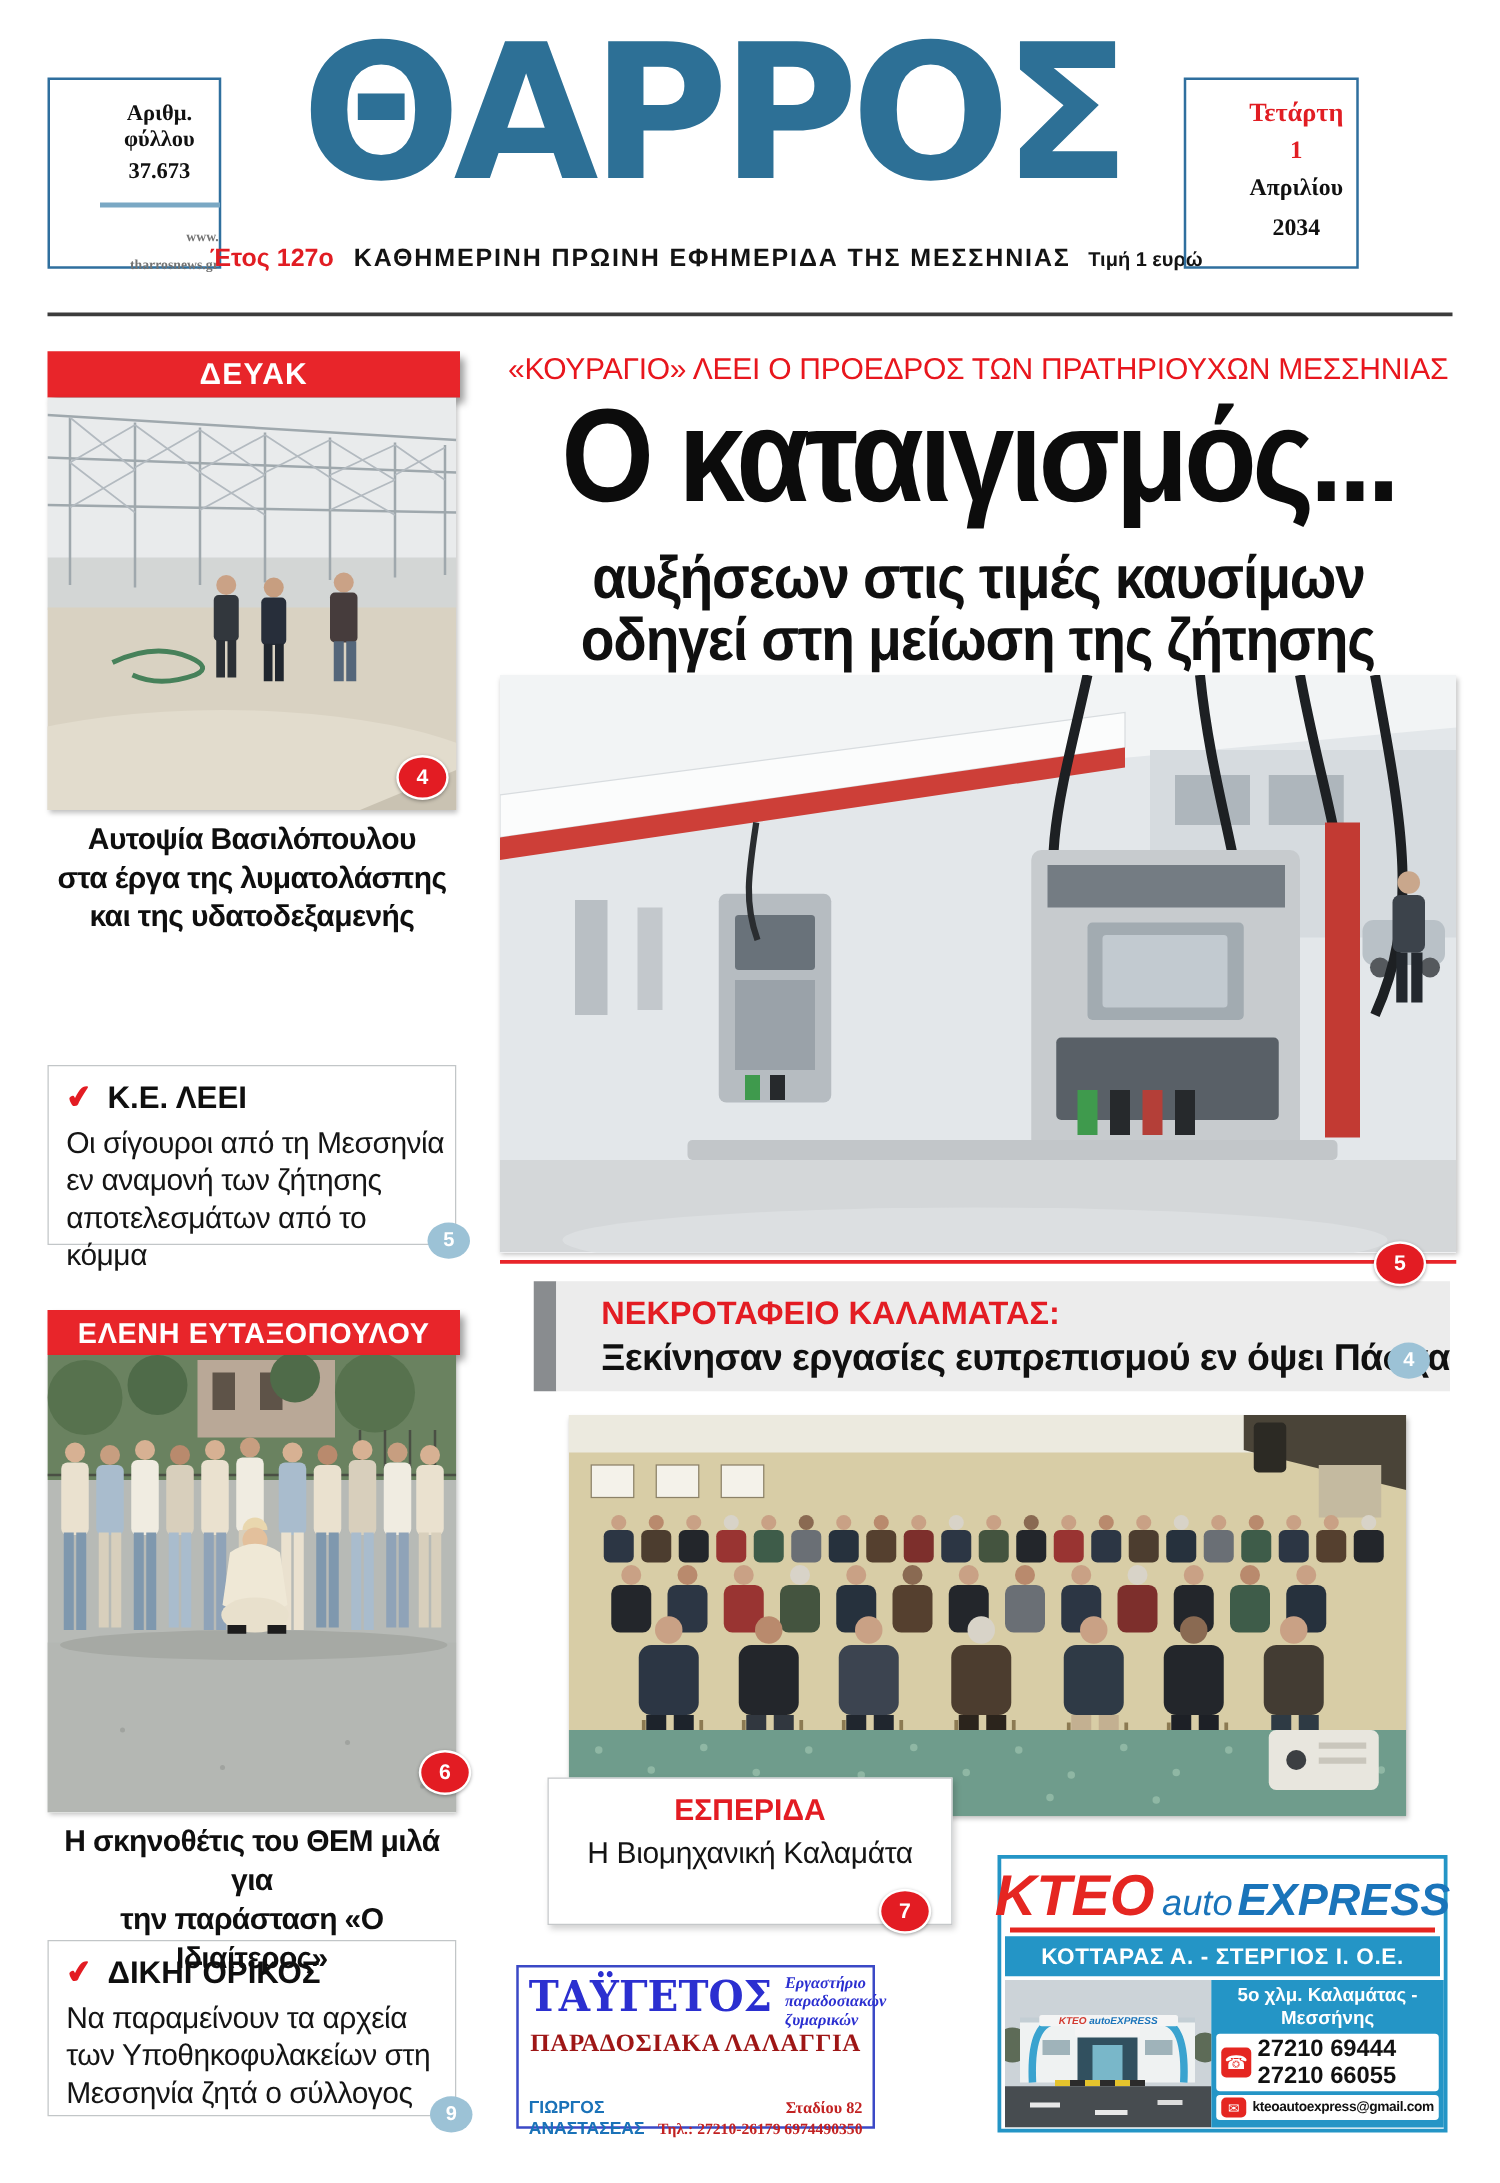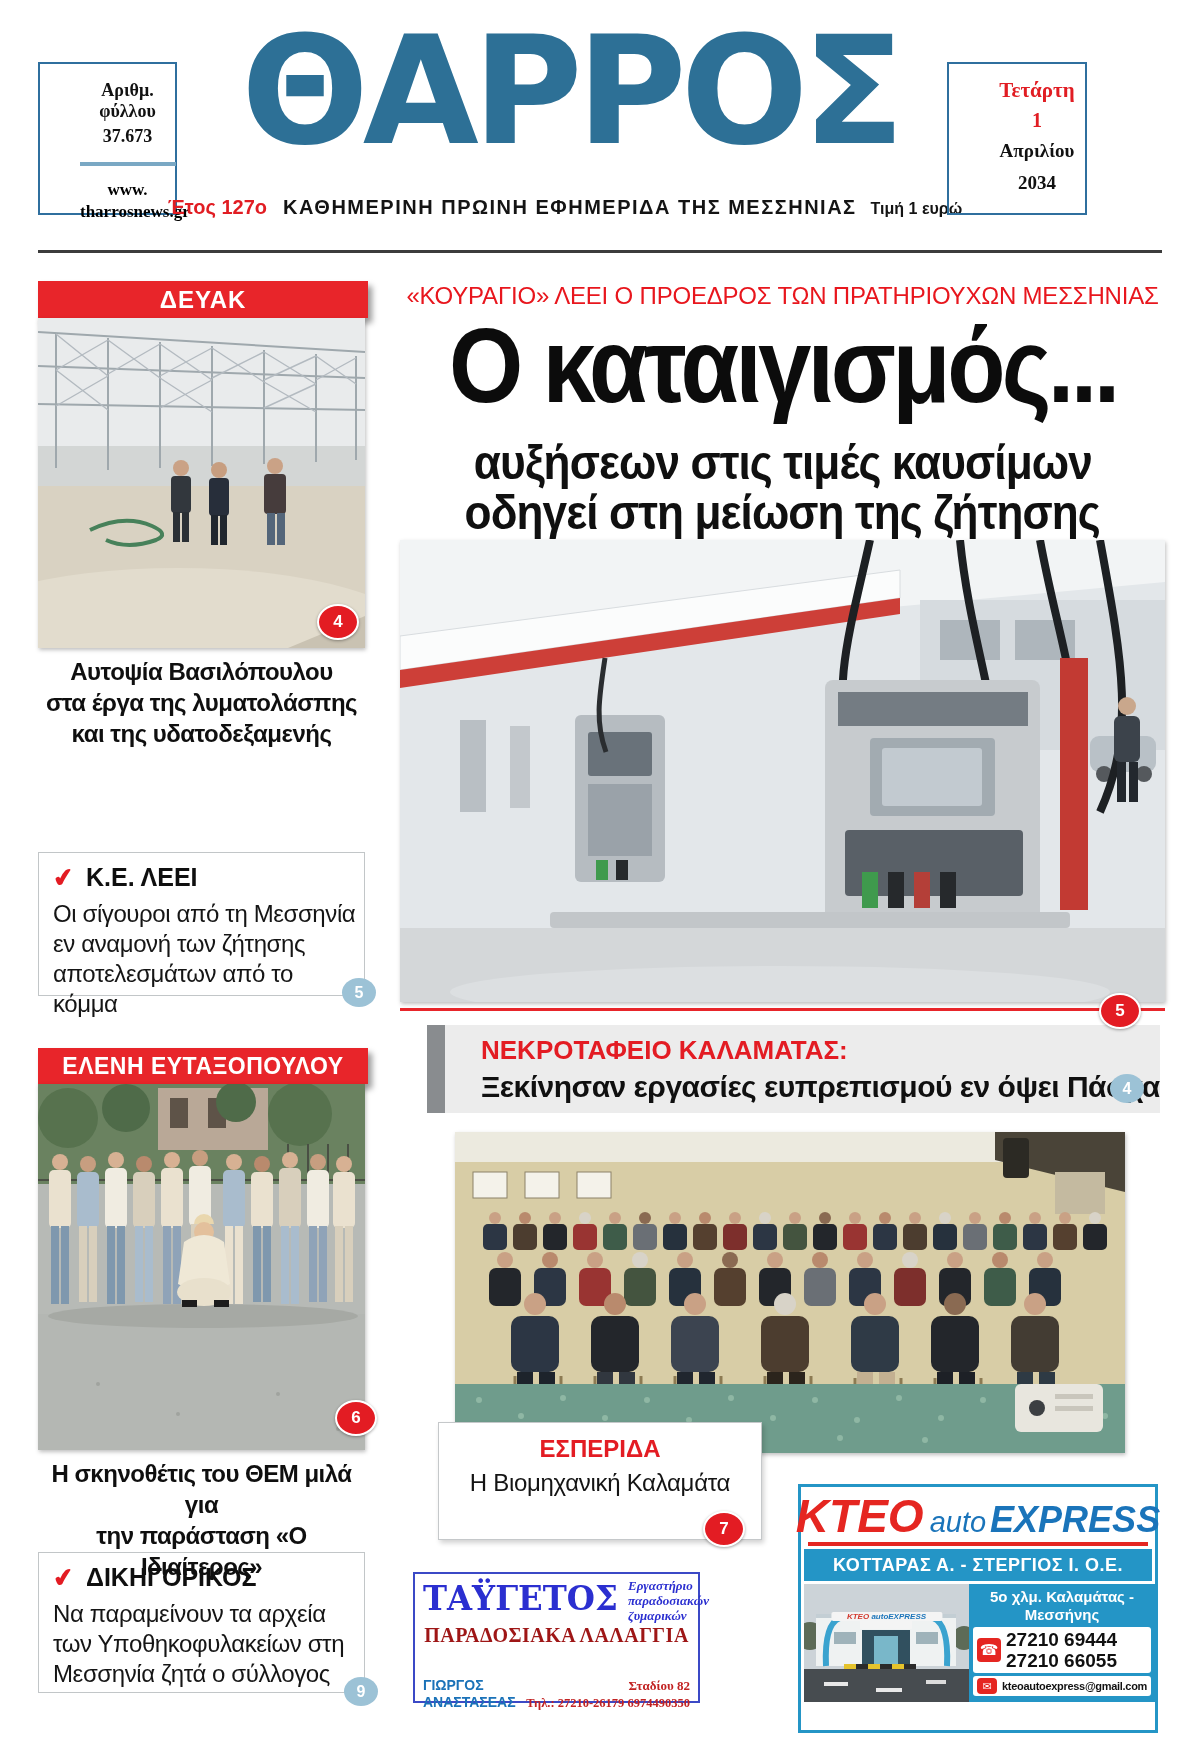--- a/index.html
+++ b/index.html
@@ -5,21 +5,21 @@
   html,body{margin:0;padding:0;background:#fff;}
   #page{position:relative;width:1200px;height:1746px;background:#ffffff;
         font-family:"Liberation Sans",sans-serif;overflow:hidden;}
   .abs{position:absolute;}
   
   .info-box{border:2px solid #2f6f9e;text-align:center;
             font-family:"Liberation Serif",serif;font-weight:bold;color:#111;padding-left:40px;}
   .issue-line{font-size:18px;margin-top:16px;}
   .issue-num{font-size:18px;margin-top:4px;}
   .issue-divider{width:96px;height:4px;background:#7aa8c4;margin:15px auto 13px auto;}
-  .site-red{color:#000000;font-size:17px;line-height:22px;}
+  .site-red{color:#737373;font-size:11px;line-height:22px;text-align:right;}
   .logo{font-family:"DejaVu Sans",sans-serif;font-weight:bold;color:#2d7096;
         font-size:150px;line-height:150px;letter-spacing:-6px;text-align:center;white-space:nowrap;}
   .tagline{display:flex;align-items:baseline;justify-content:center;white-space:nowrap;}
   .tag-era{color:#e11d23;font-weight:bold;font-size:20px;margin-right:16px;}
   .tag-main{font-weight:bold;font-size:20px;letter-spacing:1.5px;color:#141414;}
   .tag-price{font-weight:bold;font-size:16px;margin-left:14px;color:#141414;}
   .date-weekday{color:#e11d23;font-size:21px;margin-top:14px;}
   .date-day{color:#e11d23;font-size:20px;margin-top:6px;}
   .date-month{font-size:19px;margin-top:8px;}
   .date-year{font-size:19px;margin-top:10px;}
@@ -548,21 +548,21 @@
         <div>ΓΙΩΡΓΟΣ</div>
         <div>ΑΝΑΣΤΑΣΕΑΣ</div>
       </div>
       <div class="tay-right">
         <div class="tay-addr">Σταδίου 82</div>
         <div class="tay-phone">Τηλ.: 27210-26179 6974490350</div>
       </div>
     </div>
   </div>
 
-  <div class="abs kteo-ad" style="left:798px;top:1484px;width:360px;height:249px;">
+  <div class="abs kteo-ad" style="left:798px;top:1484px;width:360px;height:222px;">
     <div class="kteo-logo">
       <span class="kteo-k">ΚΤΕΟ</span>
       <span class="kteo-a">auto</span>
       <span class="kteo-e">EXPRESS</span>
     </div>
     <div class="kteo-underline"></div>
     <div class="kteo-band">ΚΟΤΤΑΡΑΣ Α. - ΣΤΕΡΓΙΟΣ Ι. Ο.Ε.</div>
     <div class="kteo-bottom">
       <div class="kteo-photo">
         <svg width="165" height="118" viewBox="0 0 165 118" aria-hidden="true">

